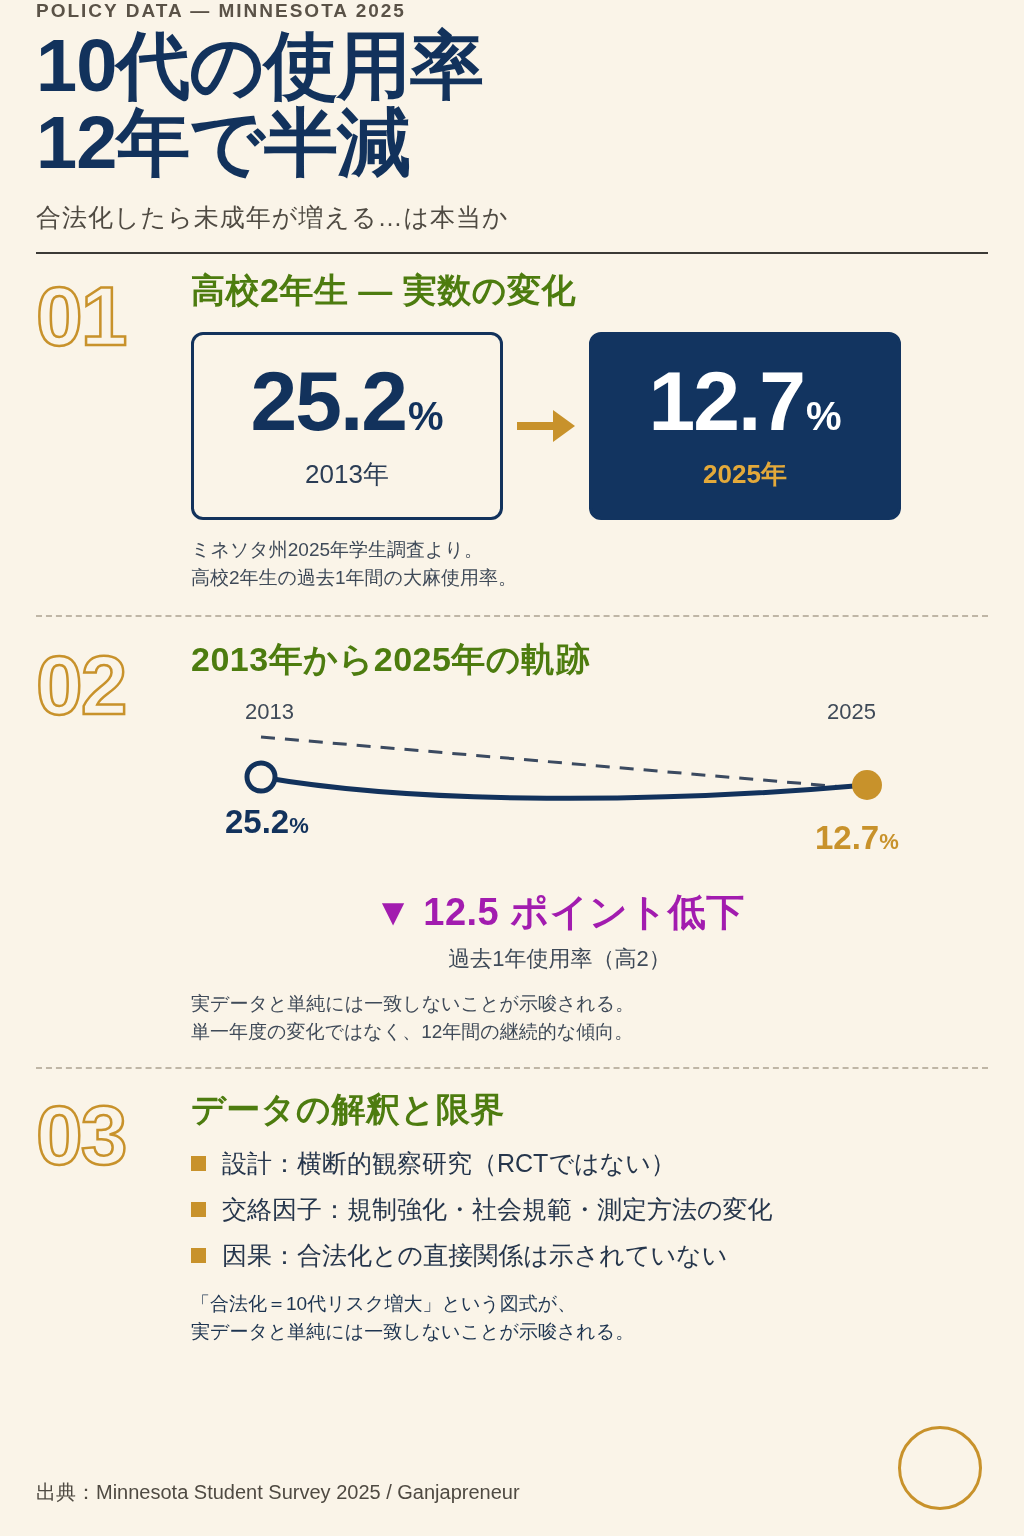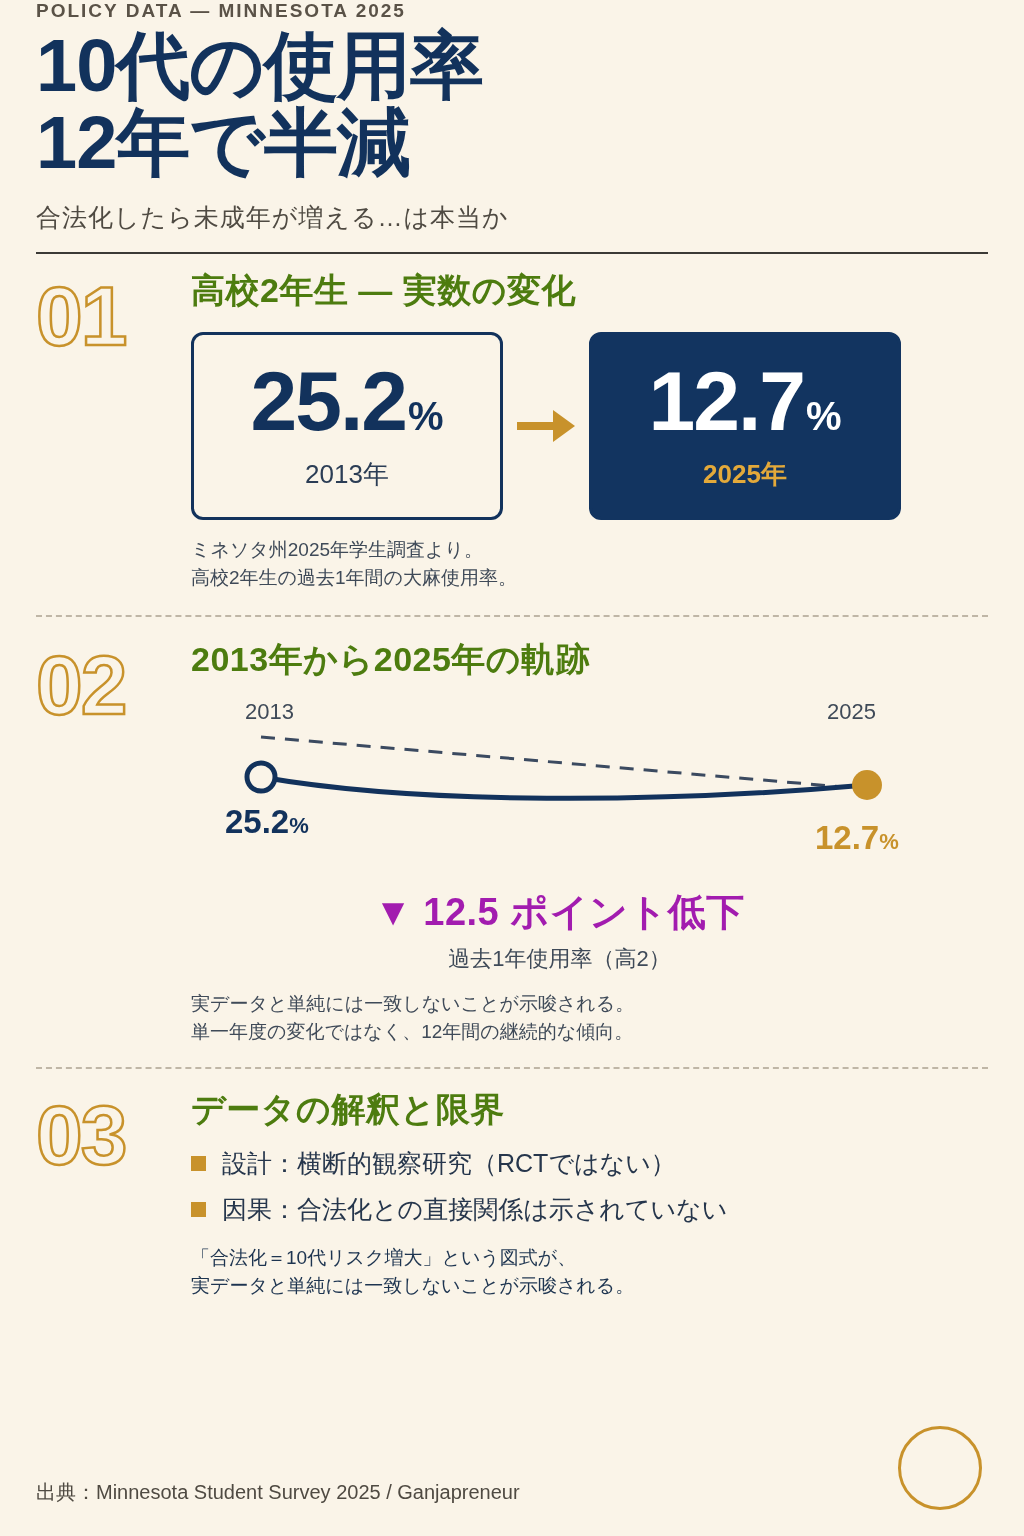--- a/index.html
+++ b/index.html
@@ -328,20 +328,24 @@
     <div class="body">
       <div class="sec-title">データの解釈と限界</div>
 
       <div class="bullets">
         <div class="bullet">
           <span class="sq"></span>
           <span>設計：横断的観察研究（RCTではない）</span>
         </div>
         <div class="bullet">
           <span class="sq"></span>
+          <span>交絡因子：規制強化・社会規範・測定方法の変化</span>
+        </div>
+        <div class="bullet">
+          <span class="sq"></span>
           <span>因果：合法化との直接関係は示されていない</span>
         </div>
       </div>
 
       <div class="closing">
         <div>「合法化＝10代リスク増大」という図式が、</div>
         <div>実データと単純には一致しないことが示唆される。</div>
       </div>
     </div>
   </div>

